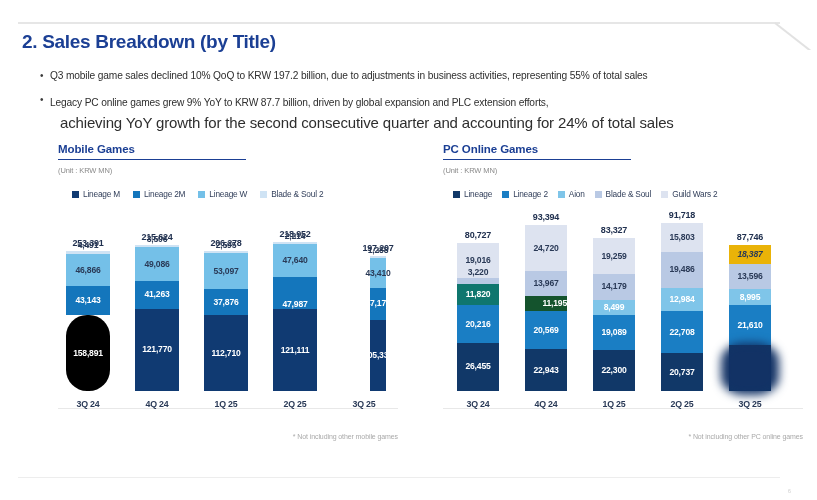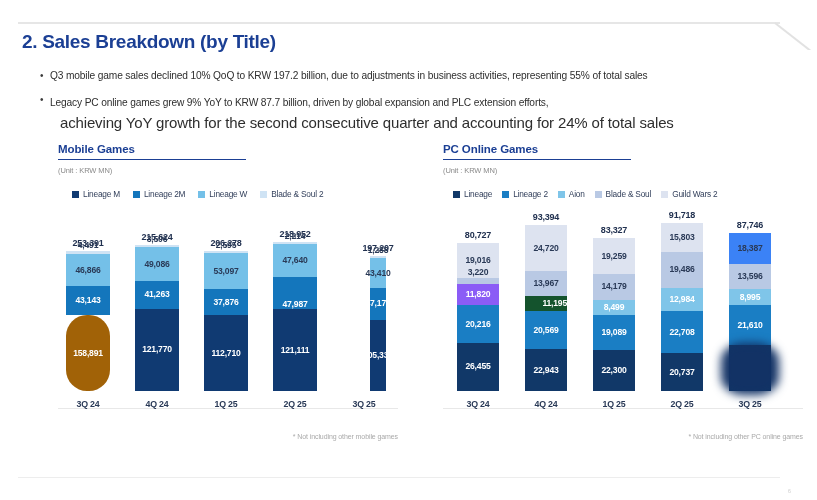--- a/index.html
+++ b/index.html
@@ -265,21 +265,21 @@
             <div class="bar-total">253,391</div>
             <div class="seg" style="height: 3.04006px; background: rgb(207, 227, 244);">
               <span class="seg-label dark outside">4,491</span>
             </div>
             <div class="seg" style="height: 31.7247px; background: rgb(116, 192, 232);">
               <span class="seg-label dark">46,866</span>
             </div>
             <div class="seg" style="height: 29.2045px; background: rgb(20, 118, 188);">
               <span class="seg-label light">43,143</span>
             </div>
-            <div class="seg" style="height: 76px; background: #a16207; border-radius: 21px;">
+            <div class="seg" style="height: 76px; background: #000000; border-radius: 21px;">
               <span class="seg-label light">158,891</span>
             </div>
           </div>
           <div class="x-label" style="width: 44px; left: 8px;">3Q 24</div>
           <div class="bar-col" style="width: 44px; left: 77px; bottom: 18px;">
             <div class="bar-total">215,624</div>
             <div class="seg" style="height: 2.37329px; background: rgb(207, 227, 244);">
               <span class="seg-label dark outside">3,506</span>
             </div>
             <div class="seg" style="height: 33.2274px; background: rgb(116, 192, 232);">
@@ -376,21 +376,21 @@
       <div class="axis-line"></div>
       <div class="plot" id="pc-plot">
           <div class="bar-col" style="width: 42px; left: 14px; bottom: 18px;">
             <div class="bar-total">80,727</div>
             <div class="seg" style="height: 34.8627px; background: rgb(221, 227, 240);">
               <span class="seg-label dark">19,016</span>
             </div>
             <div class="seg" style="height: 5.90333px; background: rgb(185, 201, 228);">
               <span class="seg-label dark outside">3,220</span>
             </div>
-            <div class="seg" style="height: 21.67px; background: #8b5cf6;">
+            <div class="seg" style="height: 21.67px; background: #0f766e;">
               <span class="seg-label light">11,820</span>
             </div>
             <div class="seg" style="height: 37.0627px; background: rgb(26, 126, 196);">
               <span class="seg-label light">20,216</span>
             </div>
             <div class="seg" style="height: 48.5008px; background: rgb(17, 56, 104);">
               <span class="seg-label light">26,455</span>
             </div>
           </div>
           <div class="x-label" style="width: 42px; left: 14px;">3Q 24</div>
@@ -446,21 +446,21 @@
             <div class="seg" style="height: 41.6313px; background: rgb(26, 126, 196);">
               <span class="seg-label light">22,708</span>
             </div>
             <div class="seg" style="height: 38.0178px; background: rgb(17, 56, 104);">
               <span class="seg-label light">20,737</span>
             </div>
           </div>
           <div class="x-label" style="width: 42px; left: 218px;">2Q 25</div>
           <div class="bar-col" style="width: 42px; left: 286px; bottom: 18px;">
             <div class="bar-total">87,746</div>
-            <div class="seg" style="height: 31px; background: #3b82f6;">
+            <div class="seg" style="height: 19px; background: #eab308; font-style: italic;">
               <span class="seg-label dark">18,387</span>
             </div>
             <div class="seg" style="height: 24.926px; background: rgb(185, 201, 228);">
               <span class="seg-label dark">13,596</span>
             </div>
             <div class="seg" style="height: 16.4908px; background: rgb(127, 197, 233);">
               <span class="seg-label light">8,995</span>
             </div>
             <div class="seg" style="height: 39.6183px; background: rgb(26, 126, 196);">
               <span class="seg-label light">21,610</span>

